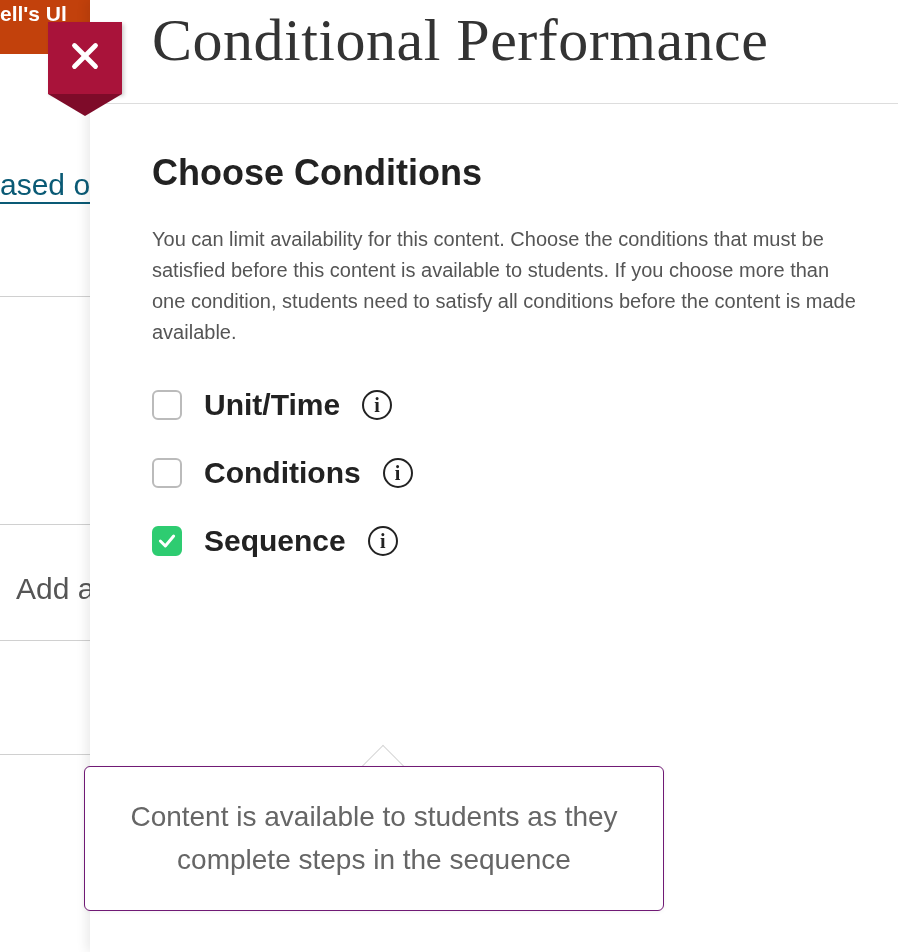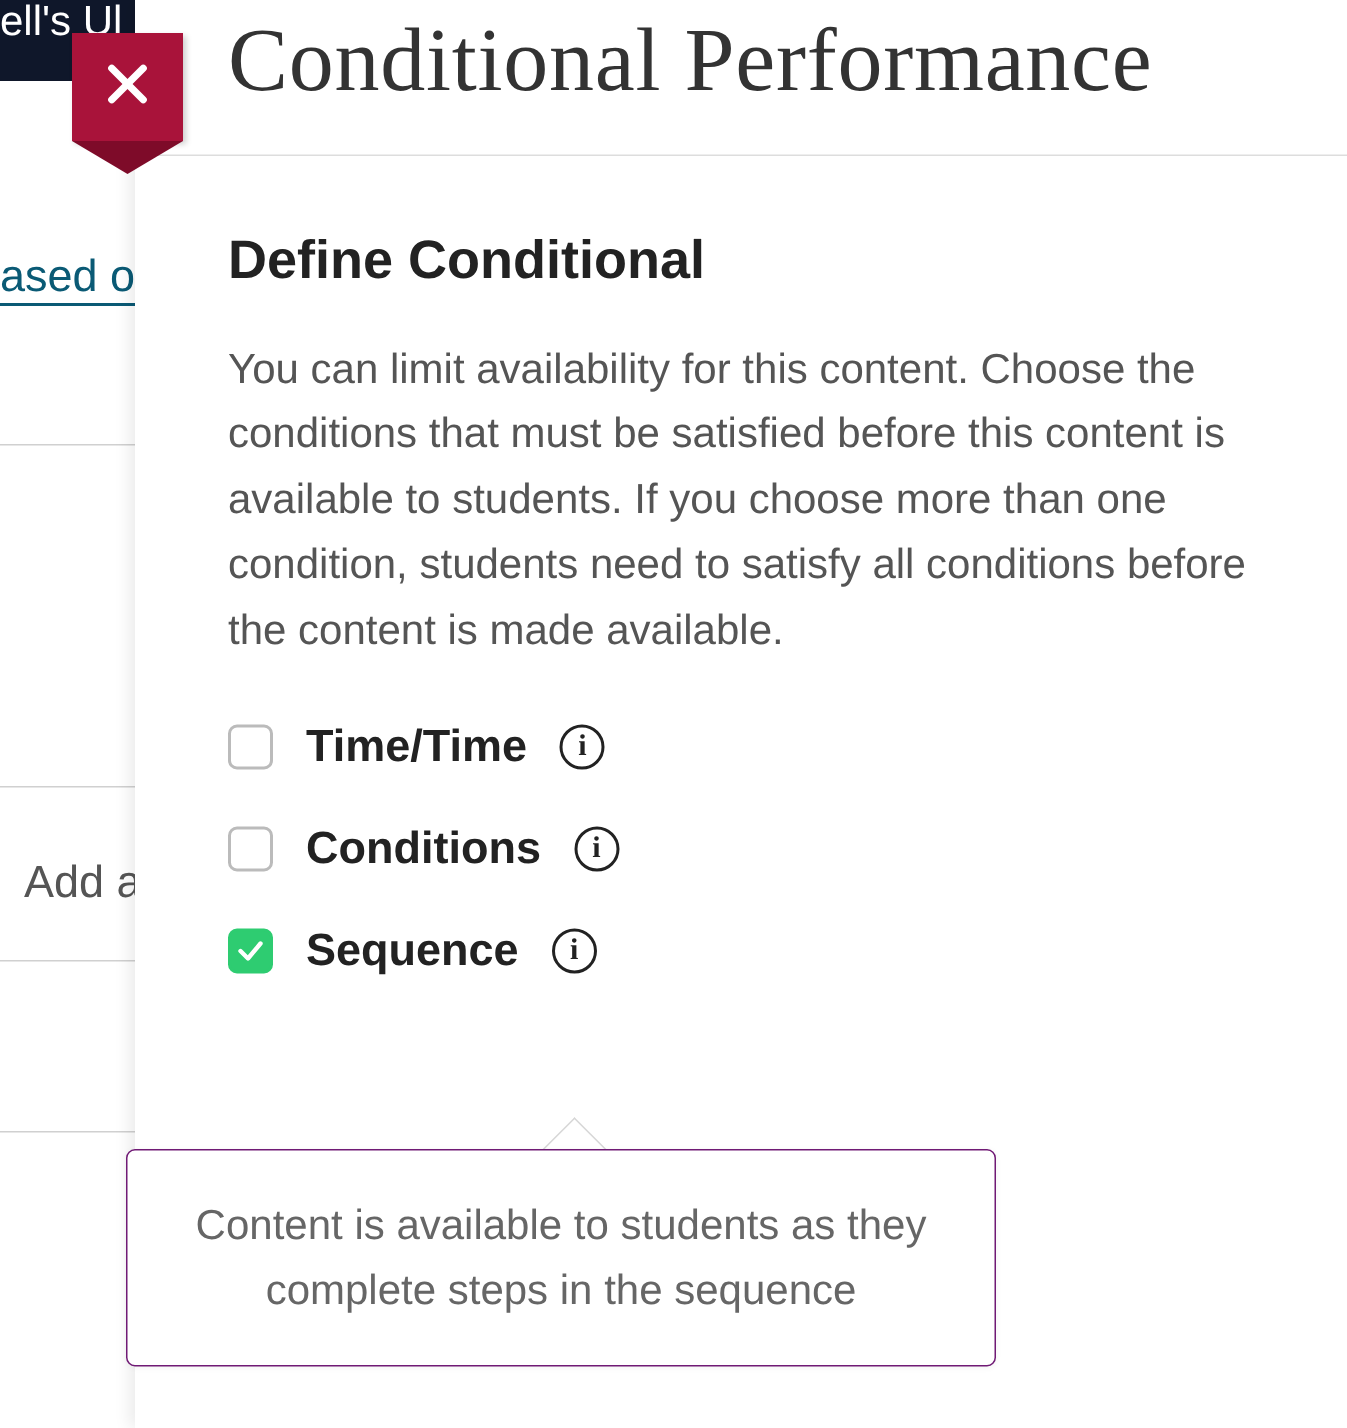--- a/index.html
+++ b/index.html
@@ -24,24 +24,24 @@
       width: 95px;
       height: 100%;
       background: #fff;
     }
     .bg-header {
       position: absolute;
       left: 0;
       top: 0;
       width: 100%;
       height: 54px;
-      background: #0f172a;
+      background: #c2410c;
       color: #fff;
-      font-size: 28px;
-      font-weight: 400;
+      font-size: 21px;
+      font-weight: 700;
       line-height: 20px;
       padding: 4px 4px 0 0;
       white-space: nowrap;
       overflow: hidden;
     }
     .bg-link {
       position: absolute;
       left: 0;
       top: 168px;
       color: #0a5a75;
@@ -121,21 +121,21 @@
     .section {
       padding: 48px 40px 0 62px;
     }
     .section-heading {
       font-size: 36px;
       font-weight: 700;
       color: #222;
       margin-bottom: 30px;
     }
     .section-desc {
-      font-size: 28px;
+      font-size: 20px;
       color: #555;
       line-height: 1.55;
       margin-bottom: 40px;
     }
 
     .condition-row {
       display: flex;
       align-items: center;
       gap: 22px;
       margin-bottom: 34px;
@@ -231,26 +231,26 @@
         <line x1="5" y1="5" x2="19" y2="19"></line>
         <line x1="19" y1="5" x2="5" y2="19"></line>
       </svg>
     </span>
   </div>
 
   <div class="title">Conditional Performance</div>
   <div class="rule"></div>
 
   <div class="section">
-    <div class="section-heading">Define Conditional</div>
+    <div class="section-heading">Choose Conditions</div>
     <p class="section-desc">You can limit availability for this content. Choose the conditions that must be satisfied before this content is available to students. If you choose more than one condition, students need to satisfy all conditions before the content is made available.</p>
 
     <div class="condition-row">
       <div class="checkbox"></div>
-      <span class="cond-label">Time/Time</span>
+      <span class="cond-label">Unit/Time</span>
       <span class="info-icon">i</span>
     </div>
 
     <div class="condition-row">
       <div class="checkbox"></div>
       <span class="cond-label">Conditions</span>
       <span class="info-icon">i</span>
     </div>
 
     <div class="condition-row">

